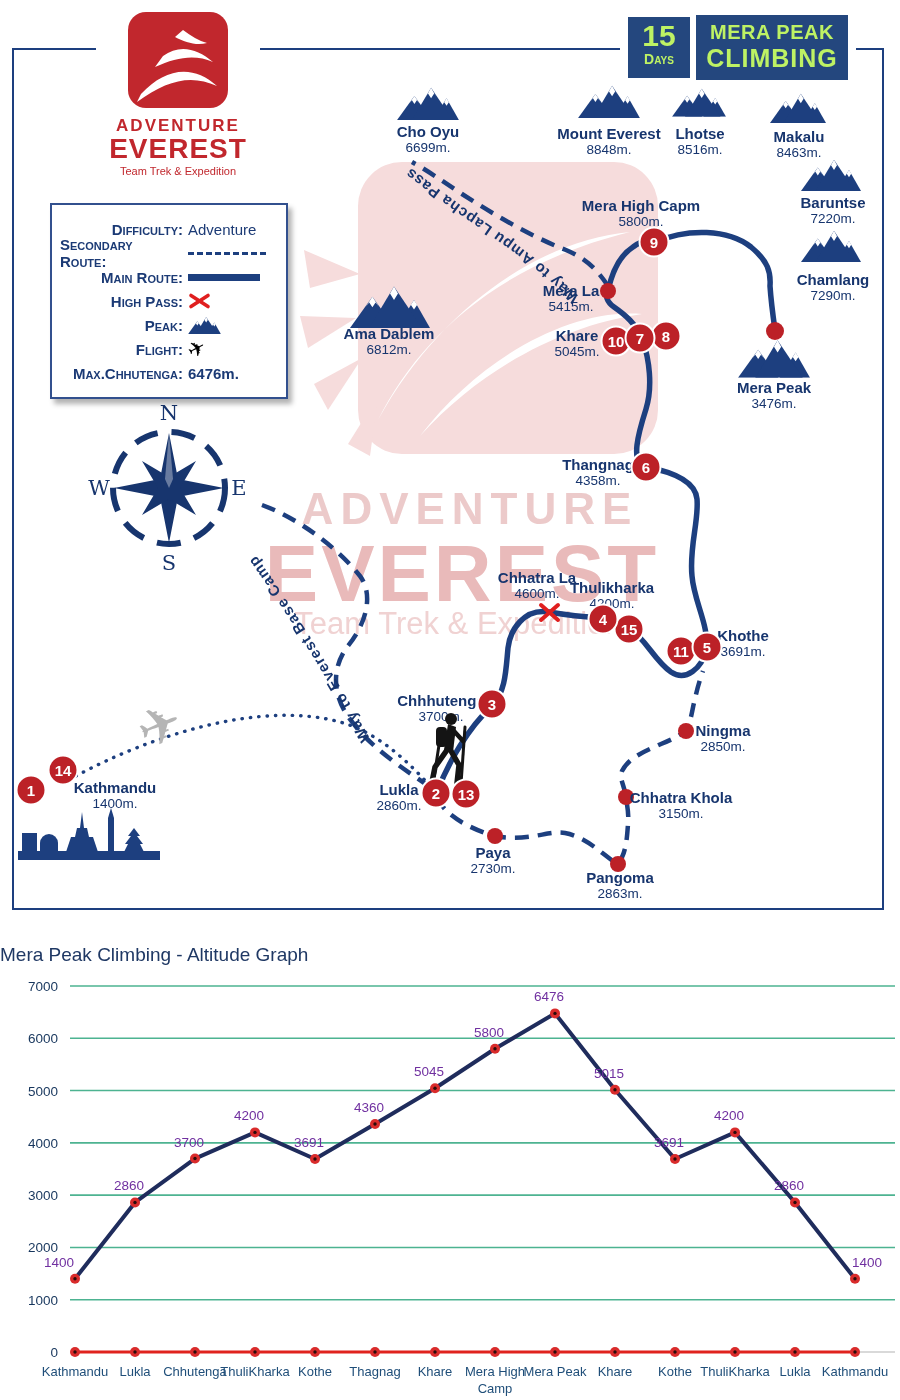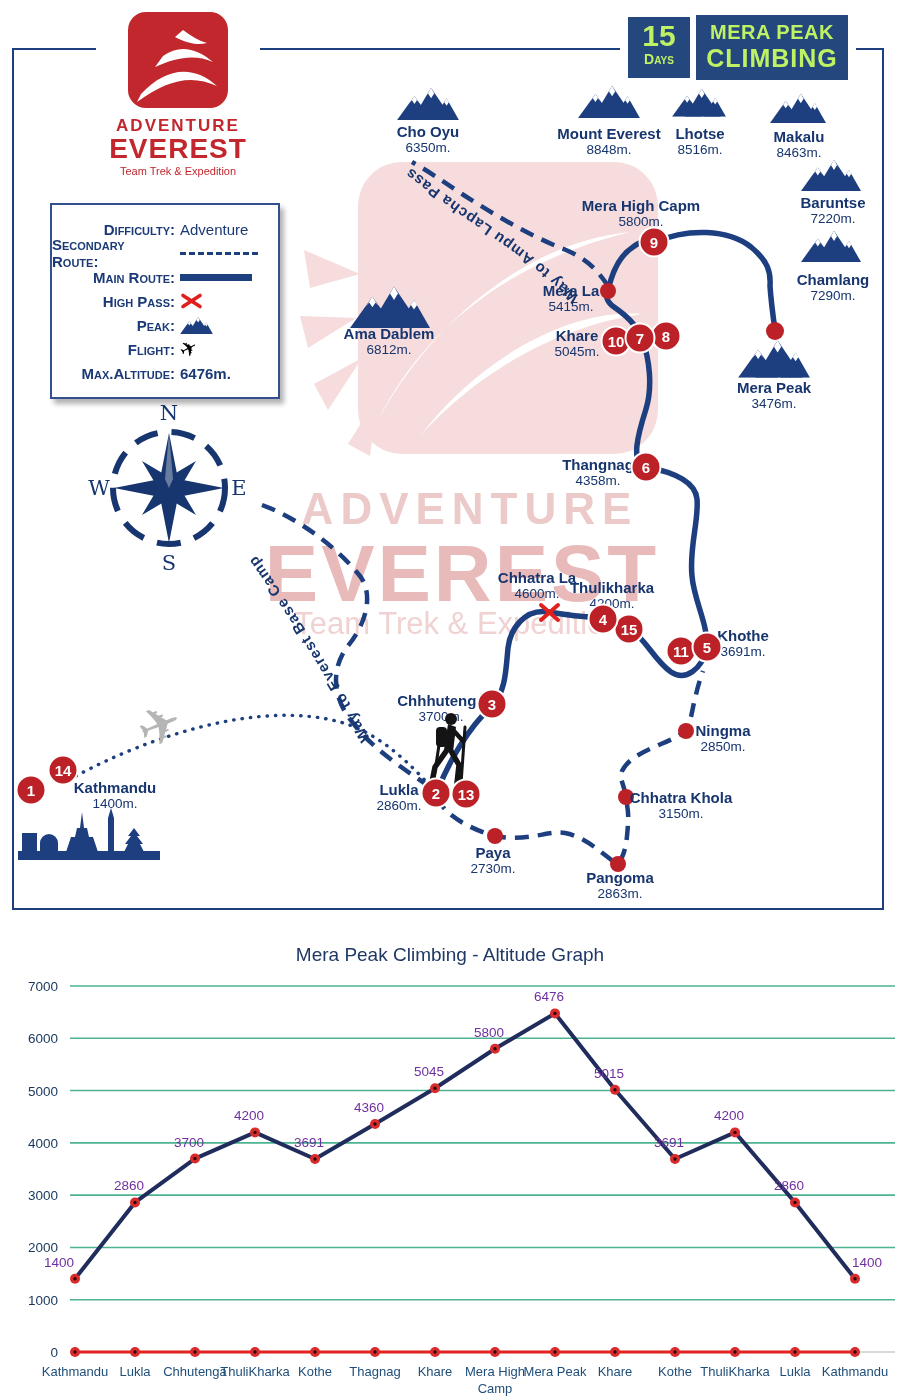--- a/index.html
+++ b/index.html
@@ -22,21 +22,21 @@
   .badge{position:absolute;background:#24477e;color:#bef264;text-align:center;z-index:8}
   #days-badge{left:628px;top:17px;width:62px;height:61px}
   #days-badge .n{font-size:30px;font-weight:bold;margin-top:4px;line-height:1}
   #days-badge .w{font-size:14px;font-variant:small-caps;font-weight:bold}
   #title-badge{left:696px;top:15px;width:152px;height:65px}
   #title-badge .t1{font-size:20px;font-weight:bold;margin-top:6px;letter-spacing:.5px}
   #title-badge .t2{font-size:25px;font-weight:700;letter-spacing:1px}
   
   #legend{position:absolute;left:50px;top:203px;width:216px;background:#fff;
           border:2px solid #32508e;box-shadow:4px 5px 5px rgba(0,0,0,.3);
-          z-index:7;padding:12px 10px 12px 0}
+          z-index:7;padding:12px 10px 12px 8px}
   .leg-row{display:flex;align-items:center;justify-content:flex-end;height:24px}
   .leg-lab{font-variant:small-caps;font-weight:bold;color:#1b3a75;font-size:15px}
   .leg-val{width:88px;margin-left:5px;display:flex;align-items:center;color:#1b3a75;font-size:15px}
   .line-solid{display:inline-block;width:72px;height:7px;background:#1d3f7f}
   .line-dashed{display:inline-block;width:78px;border-top:3.5px dashed #1d3f7f}
   
   #routes{position:absolute;left:0;top:0;z-index:3}
   
   .mtn-icon{position:absolute;z-index:4}
   .peaklabel,.station{position:absolute;transform:translateX(-50%);text-align:center;
@@ -52,21 +52,21 @@
   #compass{position:absolute;left:88px;top:398px;z-index:4}
   
   #plane{position:absolute;left:138px;top:696px;font-size:52px;color:#b5b5b5;
          transform:rotate(-22deg);z-index:4}
   #skyline{position:absolute;left:16px;top:806px;z-index:4}
   #hiker{position:absolute;left:420px;top:710px;z-index:5}
   #website{position:absolute;left:72px;top:882px;font-size:20px;font-weight:bold;
            color:#c00000;letter-spacing:.4px;z-index:7;text-decoration:none}
   
   #chart{position:absolute;left:0;top:930px;width:900px;height:470px}
-  #chart-title{position:absolute;left:0;top:14px;width:900px;text-align:center;
+  #chart-title{position:absolute;left:0;top:14px;width:900px;text-align:left;
                color:#1f3864;font-size:19px}
   #chart-svg{position:absolute;left:0;top:0}
 </style>
 </head>
 <body>
 
 <svg width="0" height="0" style="position:absolute" aria-hidden="true">
   <defs>
     <symbol id="mtn" viewBox="0 0 100 55">
       <polygon points="0,55 28,16 56,55" fill="#1d3f7f"></polygon>
@@ -160,21 +160,21 @@
           </svg>
       </span>
     </div>
     <div class="leg-row">
       <span class="leg-lab">Flight:</span>
       <span class="leg-val">
           <span style="font-size:21px;color:#000;transform:rotate(-28deg);display:inline-block">✈</span>
         </span>
     </div>
     <div class="leg-row">
-      <span class="leg-lab">Max.Altitude:</span>
+      <span class="leg-lab">Max.Chhutenga:</span>
       <span class="leg-val" style="font-weight:600">6476m.</span>
     </div>
   </div>
 
   <svg id="compass" width="162" height="178" viewBox="0 0 162 178">
     <circle cx="81" cy="90" r="56" fill="none" stroke="#17356e" stroke-width="6" stroke-dasharray="24 14"></circle>
     <polygon points="81,35 90,81 136,90 90,99 81,145 72,99 26,90 72,81" fill="#17356e"></polygon>
     <polygon points="81,79 108,63 92,90 108,117 81,101 54,117 70,90 54,63" fill="#17356e"></polygon>
     <polygon points="81,35 85,81 81,90 77,81" fill="#fff" fill-opacity="0.35"></polygon>
     <text x="81" y="22" text-anchor="middle" font-family="DejaVu Serif, serif" font-size="21" fill="#17356e">N</text>
@@ -255,21 +255,21 @@
     </svg>
   <svg class="mtn-icon" style="left:350px;top:284px" width="80" height="44" viewBox="0 0 100 55">
       <use href="#mtn"></use>
     </svg>
   <svg class="mtn-icon" style="left:738px;top:338px" width="72" height="40" viewBox="0 0 100 55">
       <use href="#mtn"></use>
     </svg>
 
   <div class="peaklabel" style="left:428px;top:123px">
     <div class="st-name">Cho Oyu</div>
-    <div class="st-elev">6350m.</div>
+    <div class="st-elev">6699m.</div>
   </div>
   <div class="peaklabel" style="left:609px;top:125px">
     <div class="st-name">Mount Everest</div>
     <div class="st-elev">8848m.</div>
   </div>
   <div class="peaklabel" style="left:700px;top:125px">
     <div class="st-name">Lhotse</div>
     <div class="st-elev">8516m.</div>
   </div>
   <div class="peaklabel" style="left:799px;top:128px">

